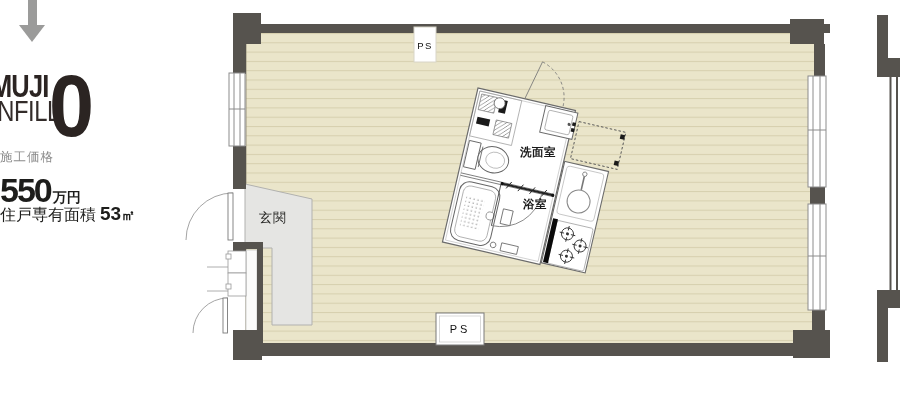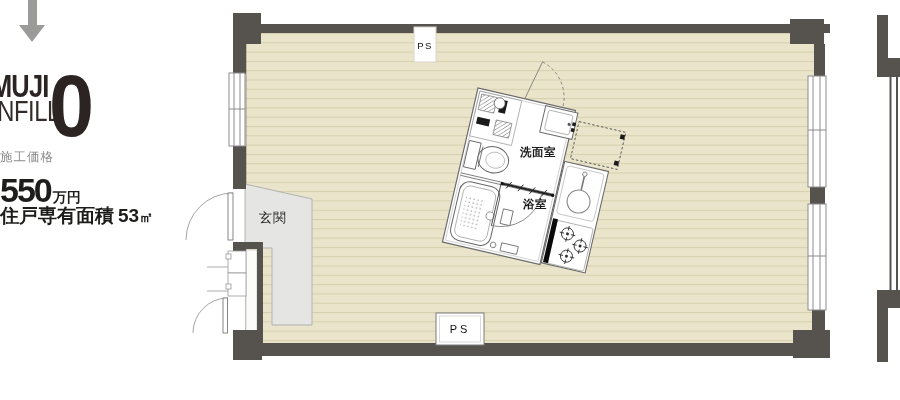--- a/index.html
+++ b/index.html
@@ -14,21 +14,21 @@
   .logo-muji{font-size:31px;font-weight:bold;letter-spacing:-1px;line-height:25px;color:#2b2422;}
   .logo-infill{font-size:29px;font-weight:normal;letter-spacing:-.5px;line-height:25px;color:#332c2a;}
   .logo-zero{position:absolute;left:49px;top:62px;font-size:88px;font-weight:bold;line-height:1;
              color:#2b2422;transform:scaleX(.92);transform-origin:left top;}
   .price-label{position:absolute;left:0;top:149px;font-size:12.5px;letter-spacing:1px;color:#8c8c8c;}
   .price-line{position:absolute;left:0;top:170px;display:flex;align-items:baseline;white-space:nowrap;}
   .price-amount{font-size:34px;font-weight:bold;letter-spacing:-2px;line-height:1.05;}
   .price-unit{font-size:14px;font-weight:bold;margin-left:2px;margin-top:19px;}
   .price-tax{font-size:13.5px;margin-left:2px;}
   .area-line{position:absolute;left:0;top:203px;display:flex;align-items:baseline;white-space:nowrap;}
-  .area-label{font-size:19px;font-weight:bold;}
+  .area-label{font-size:16px;font-weight:normal;}
   .area-value{font-size:19px;font-weight:bold;margin-left:4px;}
   .area-unit{font-size:14px;font-weight:bold;}
   
   #plan{position:absolute;left:0;top:0;}
   text{font-family:"Liberation Sans","DejaVu Sans",sans-serif;}
 </style>
 </head>
 <body>
 
 <div id="stage">

